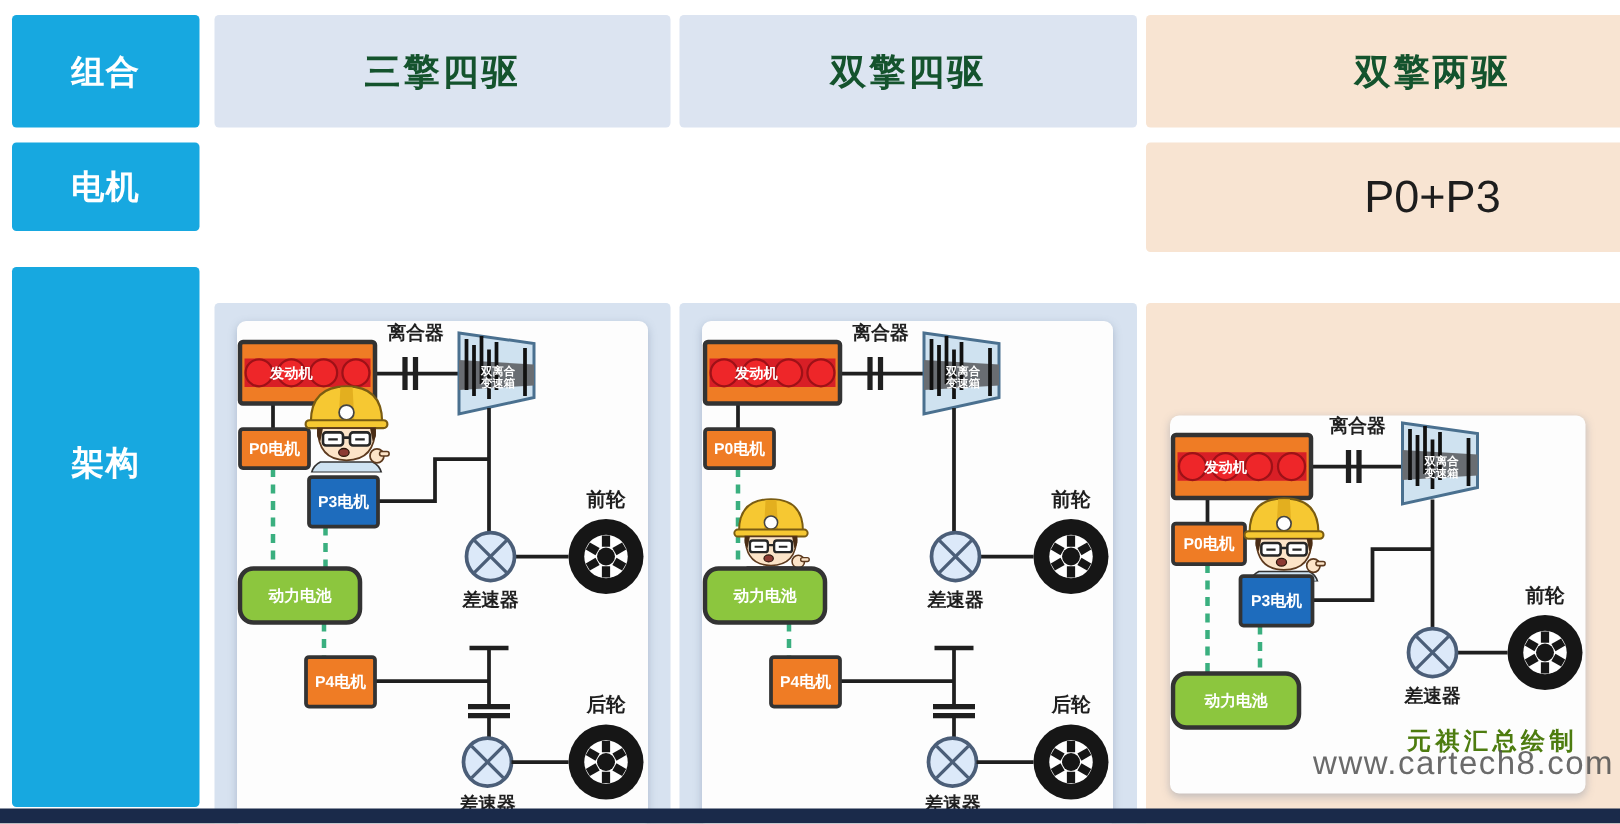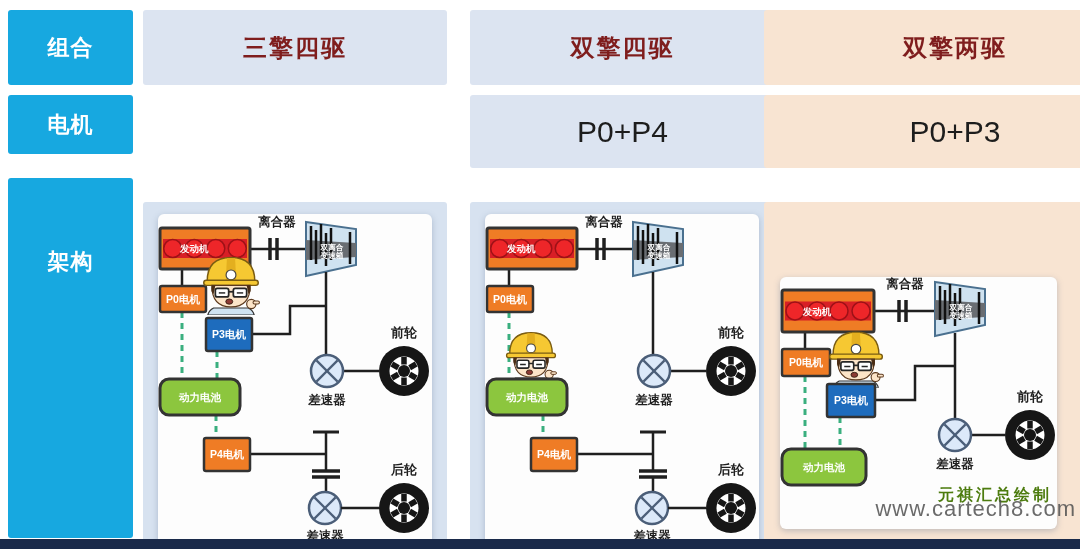--- a/index.html
+++ b/index.html
@@ -2,25 +2,25 @@
 <html style="--label-cell: #17a8e0; --blue-cell: #dce4f1; --blue-cell-arch: #d7e2f0; --peach-cell: #f8e4d2; --bottom-bar: #1a2a4a;"><head>
 <meta charset="utf-8">
 <style>
   html,body{margin:0;padding:0;}
   body{font-family:"Liberation Sans",sans-serif;background:#888;}
   #canvas{position:relative;width:1080px;height:549px;background:#ffffff;overflow:hidden;}
   .cell{position:absolute;display:flex;align-items:center;justify-content:center;border-radius:3px;box-sizing:border-box;}
   .lab{left:8px;width:125px;background:var(--label-cell,#17a8e0);color:#fff;font-size:22px;font-weight:600;letter-spacing:1px;}
   #lab-combo{top:10px;height:75px;}
   #lab-motor{top:95px;height:59px;}
-  #lab-arch{top:178px;height:360px;overflow:hidden;align-items:flex-start;padding-top:69px;}
+  #lab-arch{top:178px;height:360px;overflow:hidden;align-items:flex-start;padding-top:116px;}
   .c1{left:143px;width:304px;}
-  .c2{left:470px;width:305px;}
+  .c2{left:453px;width:305px;}
   .c3{left:764px;width:338px;padding-left:44px;}
-  .row-combo{top:10px;height:75px;font-size:24px;font-weight:700;color:#7f1d1d;letter-spacing:2px;}
+  .row-combo{top:10px;height:75px;font-size:24px;font-weight:700;color:#14532d;letter-spacing:2px;}
   .row-motor{top:95px;height:73px;font-size:30px;font-weight:400;color:#1d1d1d;}
   .row-arch{top:178px;height:360px;margin-top:24px;}
   .bg-blue{background:var(--blue-cell,#dce4f1);}
   .bg-blue-arch{background:var(--blue-cell-arch,#d7e2f0);}
   .bg-peach{background:var(--peach-cell,#f8e4d2);}
   .arch-panel{position:absolute;background:#fdfdfd;border-radius:6px;box-shadow:0 2px 6px rgba(90,110,140,.35);}
   #panel-0,#panel-1{left:15px;top:12px;width:274px;height:338px;}
   #panel-2{left:16px;top:75px;width:277px;height:252px;}
   #bottom-bar{position:absolute;left:0;right:0;top:539px;height:10px;background:var(--bottom-bar,#1a2a4a);}
   #watermark{position:absolute;right:4px;top:493px;width:240px;text-align:right;line-height:1;pointer-events:none;}
@@ -47,23 +47,20 @@
   <div class="cell c1 row-combo bg-blue">
     <span>三擎四驱</span>
   </div>
   <div class="cell c2 row-combo bg-blue">
     <span>双擎四驱</span>
   </div>
   <div class="cell c3 row-combo bg-peach">
     <span>双擎两驱</span>
   </div>
 
-  <div class="cell c2 row-motor bg-blue">
-    <span>P0+P4</span>
-  </div>
   <div class="cell c3 row-motor bg-peach">
     <span>P0+P3</span>
   </div>
 
   <div class="cell c1 row-arch bg-blue-arch">
     <div class="arch-panel" id="panel-0"><svg viewBox="0 0 274 338" width="274" height="338">
           <g>
             <line x1="92" y1="35" x2="148" y2="35" stroke="#1f1f1f" stroke-width="2.5"></line>
             <line x1="112" y1="24" x2="112" y2="46" stroke="#1f1f1f" stroke-width="3.5"></line>
             <line x1="119" y1="24" x2="119" y2="46" stroke="#1f1f1f" stroke-width="3.5"></line>

